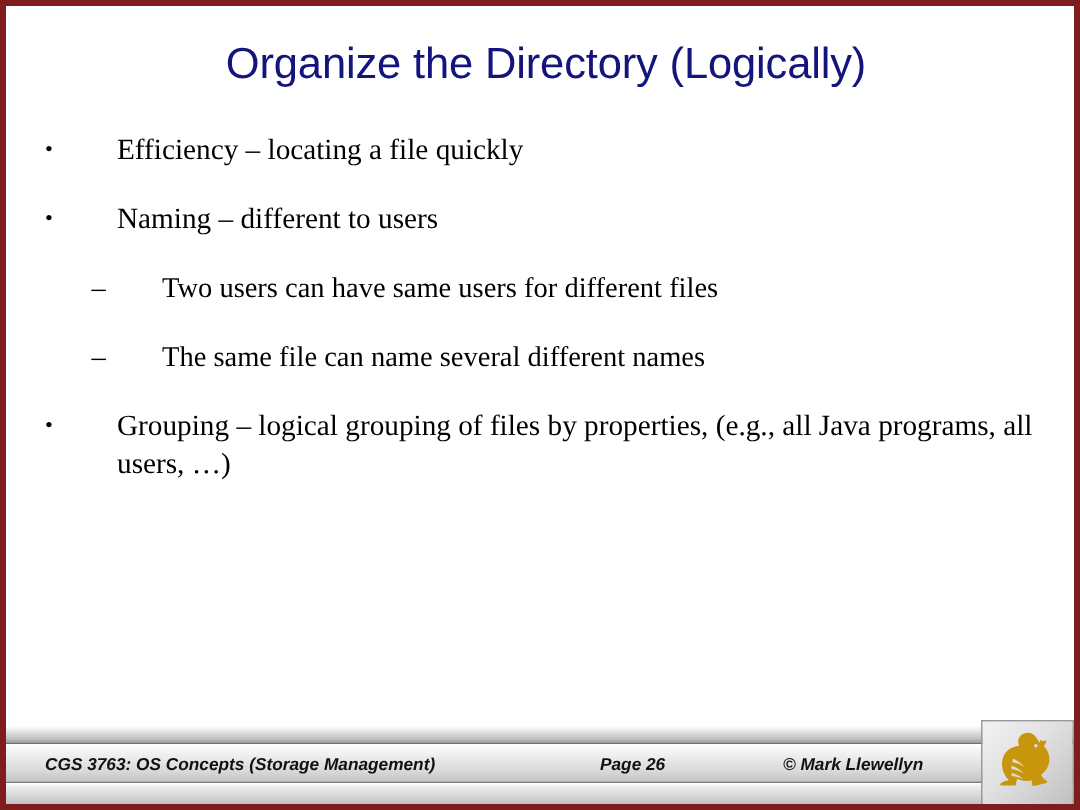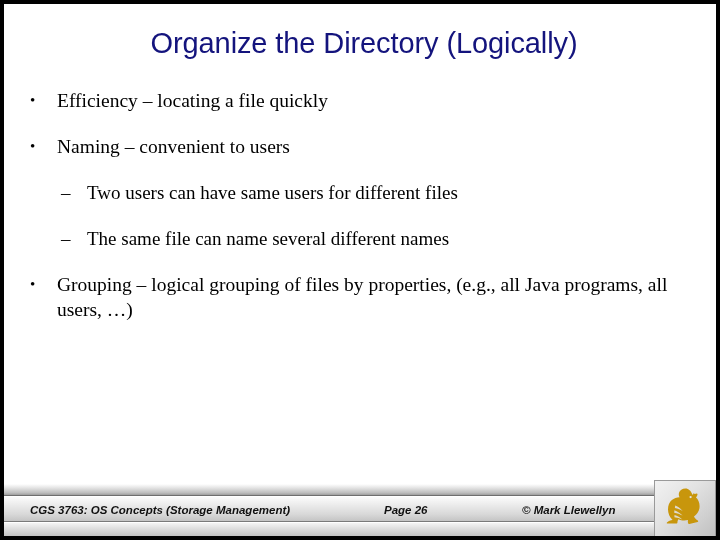--- a/index.html
+++ b/index.html
@@ -14,21 +14,21 @@
     font-family: "Liberation Serif", "DejaVu Serif", serif;
   }
 
   
   #slide {
     position: relative;
     width: 720px;
     height: 540px;
     box-sizing: border-box;
     background: #ffffff;
-    border: 4px solid #000000;
+    border: 4px solid #7f1d1d;
     overflow: hidden;
   }
 
   
   #slide-title {
     position: absolute;
     left: 0;
     top: 22px;
     width: 720px;
     text-align: center;
@@ -76,21 +76,21 @@
     line-height: 25px;
   }
   .lvl2 > .marker {
     position: absolute;
     left: 35px;
     top: 0;
     font-size: 19px;
     line-height: 25px;
   }
 
-  .btext { display: block; }
+  .btext { display: block; margin-left: 21px; }
 
   
   #footer {
     position: absolute;
     left: 0;
     right: 0;
     bottom: 0;
     height: 56px;
   }
 
@@ -132,21 +132,21 @@
     align-items: center;
     font-family: "Liberation Sans", "DejaVu Sans", sans-serif;
     font-style: italic;
     font-weight: bold;
     font-size: 11.5px;
     color: #111111;
     white-space: nowrap;
     text-decoration: underline;
   }
   #footer-course   { position: absolute; left: 26px; }
-  #footer-page     { position: absolute; left: 380px; }
+  #footer-page     { position: absolute; left: 396px; }
   #footer-copy     { position: absolute; left: 518px; text-align: right; }
 
   
   #logo-box {
     position: absolute;
     left: 650px;
     top: 476px;
     width: 62px;
     height: 62px;
     background: linear-gradient(135deg, #f2f2f2 0%, #e2e2e2 40%, #cfcfcf 72%, #bdbdbd 100%);
@@ -165,21 +165,21 @@
 
   <div id="body-list">
 
     <div class="bullet lvl1">
       <span class="marker">•</span>
       <span class="btext">Efficiency – locating a file quickly</span>
     </div>
 
     <div class="bullet lvl1">
       <span class="marker">•</span>
-      <span class="btext">Naming – convenient to users</span>
+      <span class="btext">Naming – different to users</span>
     </div>
 
     <div class="bullet lvl2">
       <span class="marker">–</span>
       <span class="btext">Two users can have same users for different files</span>
     </div>
 
     <div class="bullet lvl2">
       <span class="marker">–</span>
       <span class="btext">The same file can name several different names</span>

